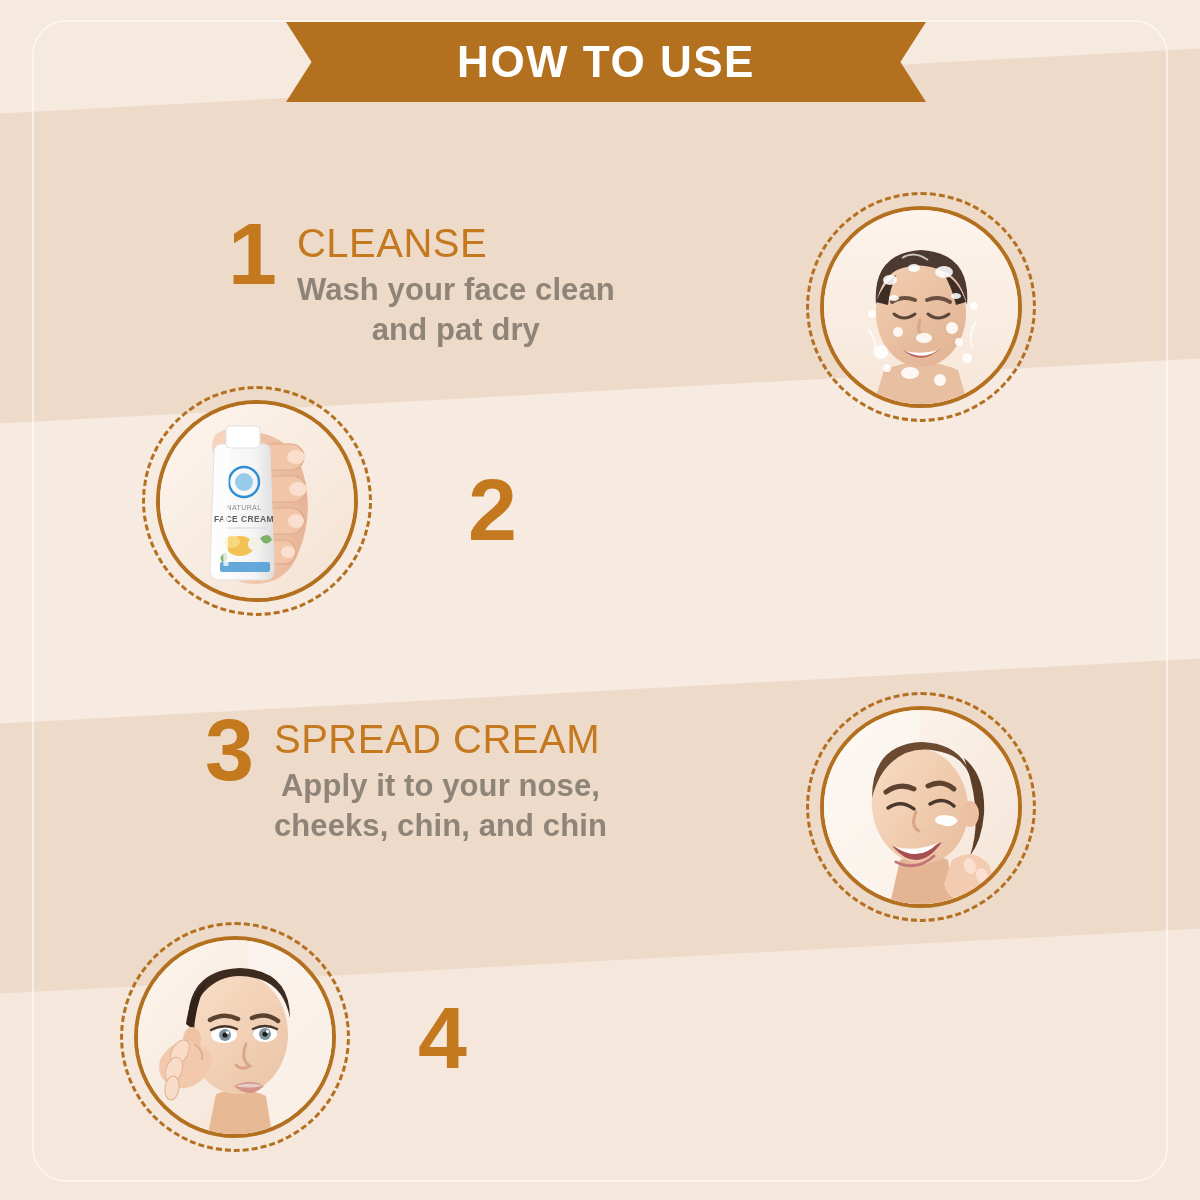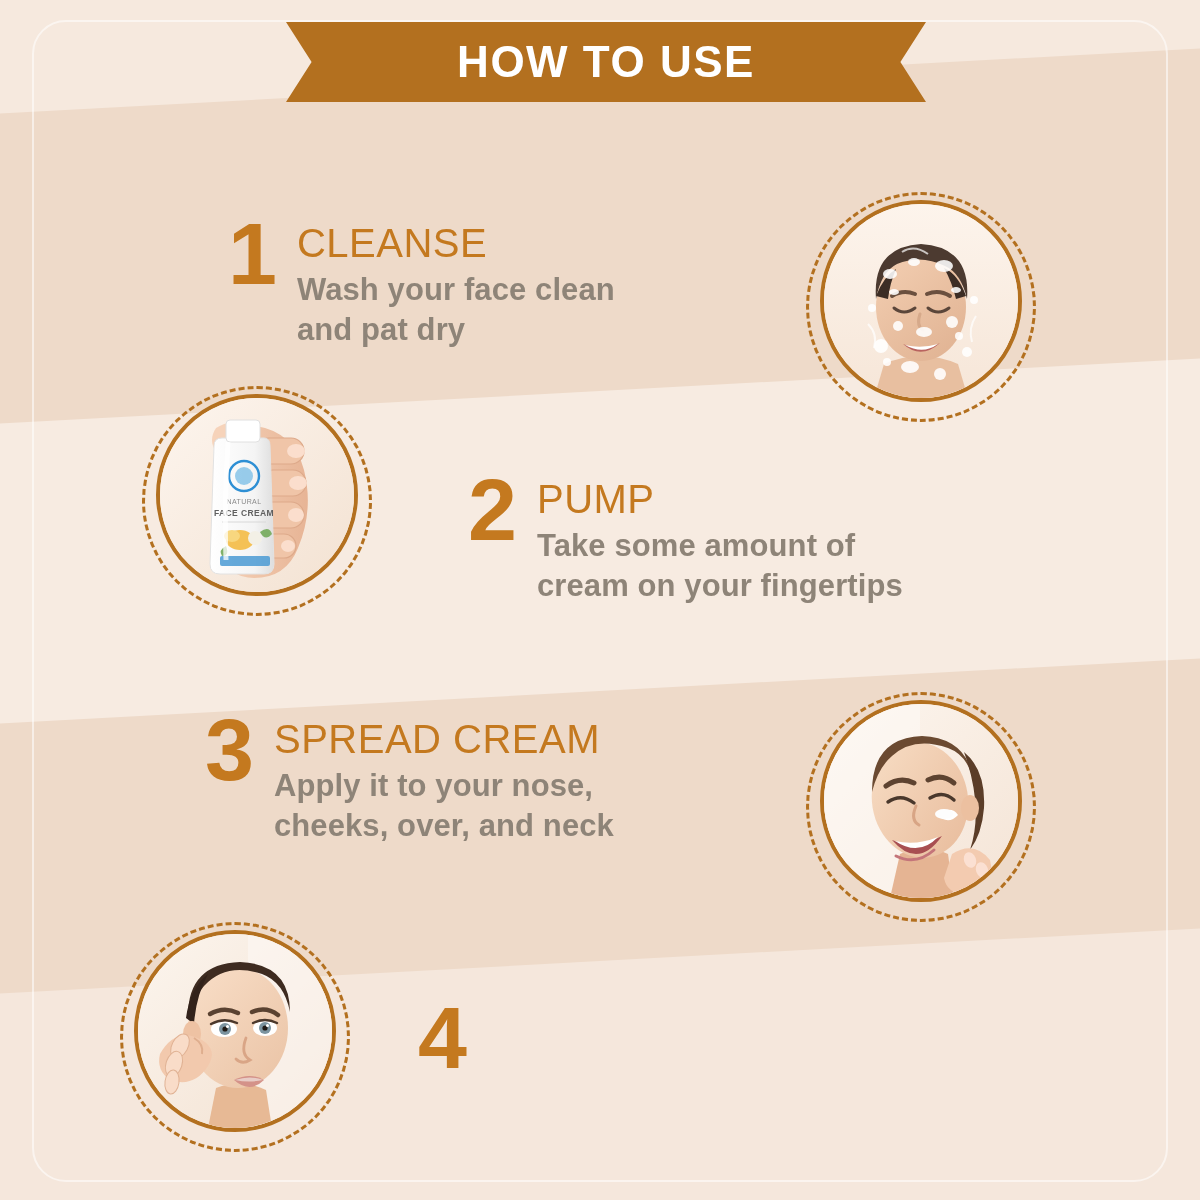--- a/index.html
+++ b/index.html
@@ -46,31 +46,31 @@
     font-size:88px;font-weight:bold;color:#c4791f;line-height:.86;
     letter-spacing:-2px;margin-right:22px;font-family:"Liberation Sans",sans-serif;
   }
   .txt{padding-top:6px;}
   .step-title{
     font-size:40px;font-weight:normal;color:#c4791f;letter-spacing:.5px;
     line-height:1.05;margin:0 0 6px 0;white-space:nowrap;
   }
   .step-body{
     font-size:31px;color:#8e8478;font-weight:bold;line-height:1.28;
-    letter-spacing:.1px;white-space:pre-line;
+    letter-spacing:.1px;white-space:pre-line;text-align:center;
   }
 
   
   .medallion{position:absolute;width:230px;height:230px;z-index:3;}
   .ring-dash{
     position:absolute;inset:0;border-radius:50%;
     border:3px dashed #b3701f;box-sizing:border-box;
   }
   .ring-solid{
-    position:absolute;left:14px;top:8px;width:202px;height:202px;
+    position:absolute;left:14px;top:14px;width:202px;height:202px;
     border-radius:50%;border:4px solid #b3701f;box-sizing:border-box;
     overflow:hidden;background:#fdf3ea;
   }
   .photo{position:absolute;left:0;top:0;width:194px;height:194px;display:block;}
 </style>
 </head>
 <body>
 
 <div id="stage">
 
@@ -218,33 +218,28 @@
 
         <rect x="60" y="158" width="50" height="10" rx="2" fill="#4a9ad4" opacity=".85"></rect>
 
         <path d="M68 44 q-4 60 -2 118" stroke="#ffffff" stroke-width="5" opacity=".75" fill="none"></path>
       </svg>
     </div>
   </div>
 
   <div class="step" style="left:468px;top:472px;">
     <div class="num">2</div>
-    <div class="txt">
-      <div class="step-title">PUMP</div>
-      <div class="step-body">Take some amount of
-cream on your fingertips</div>
-    </div>
   </div>
 
   <div class="step" style="left:205px;top:712px;">
     <div class="num">3</div>
     <div class="txt">
       <div class="step-title">SPREAD CREAM</div>
       <div class="step-body">Apply it to your nose,
-cheeks, over, and neck</div>
+cheeks, chin, and chin</div>
     </div>
   </div>
 
   <div class="medallion" style="left:806px;top:692px;">
     <div class="ring-dash"></div>
     <div class="ring-solid">
       <svg class="photo" viewBox="0 0 194 194">
         <defs>
           <linearGradient id="bg3" x1="0" y1="0" x2="1" y2="1">
             <stop offset="0" stop-color="#fdf6ef"></stop>

